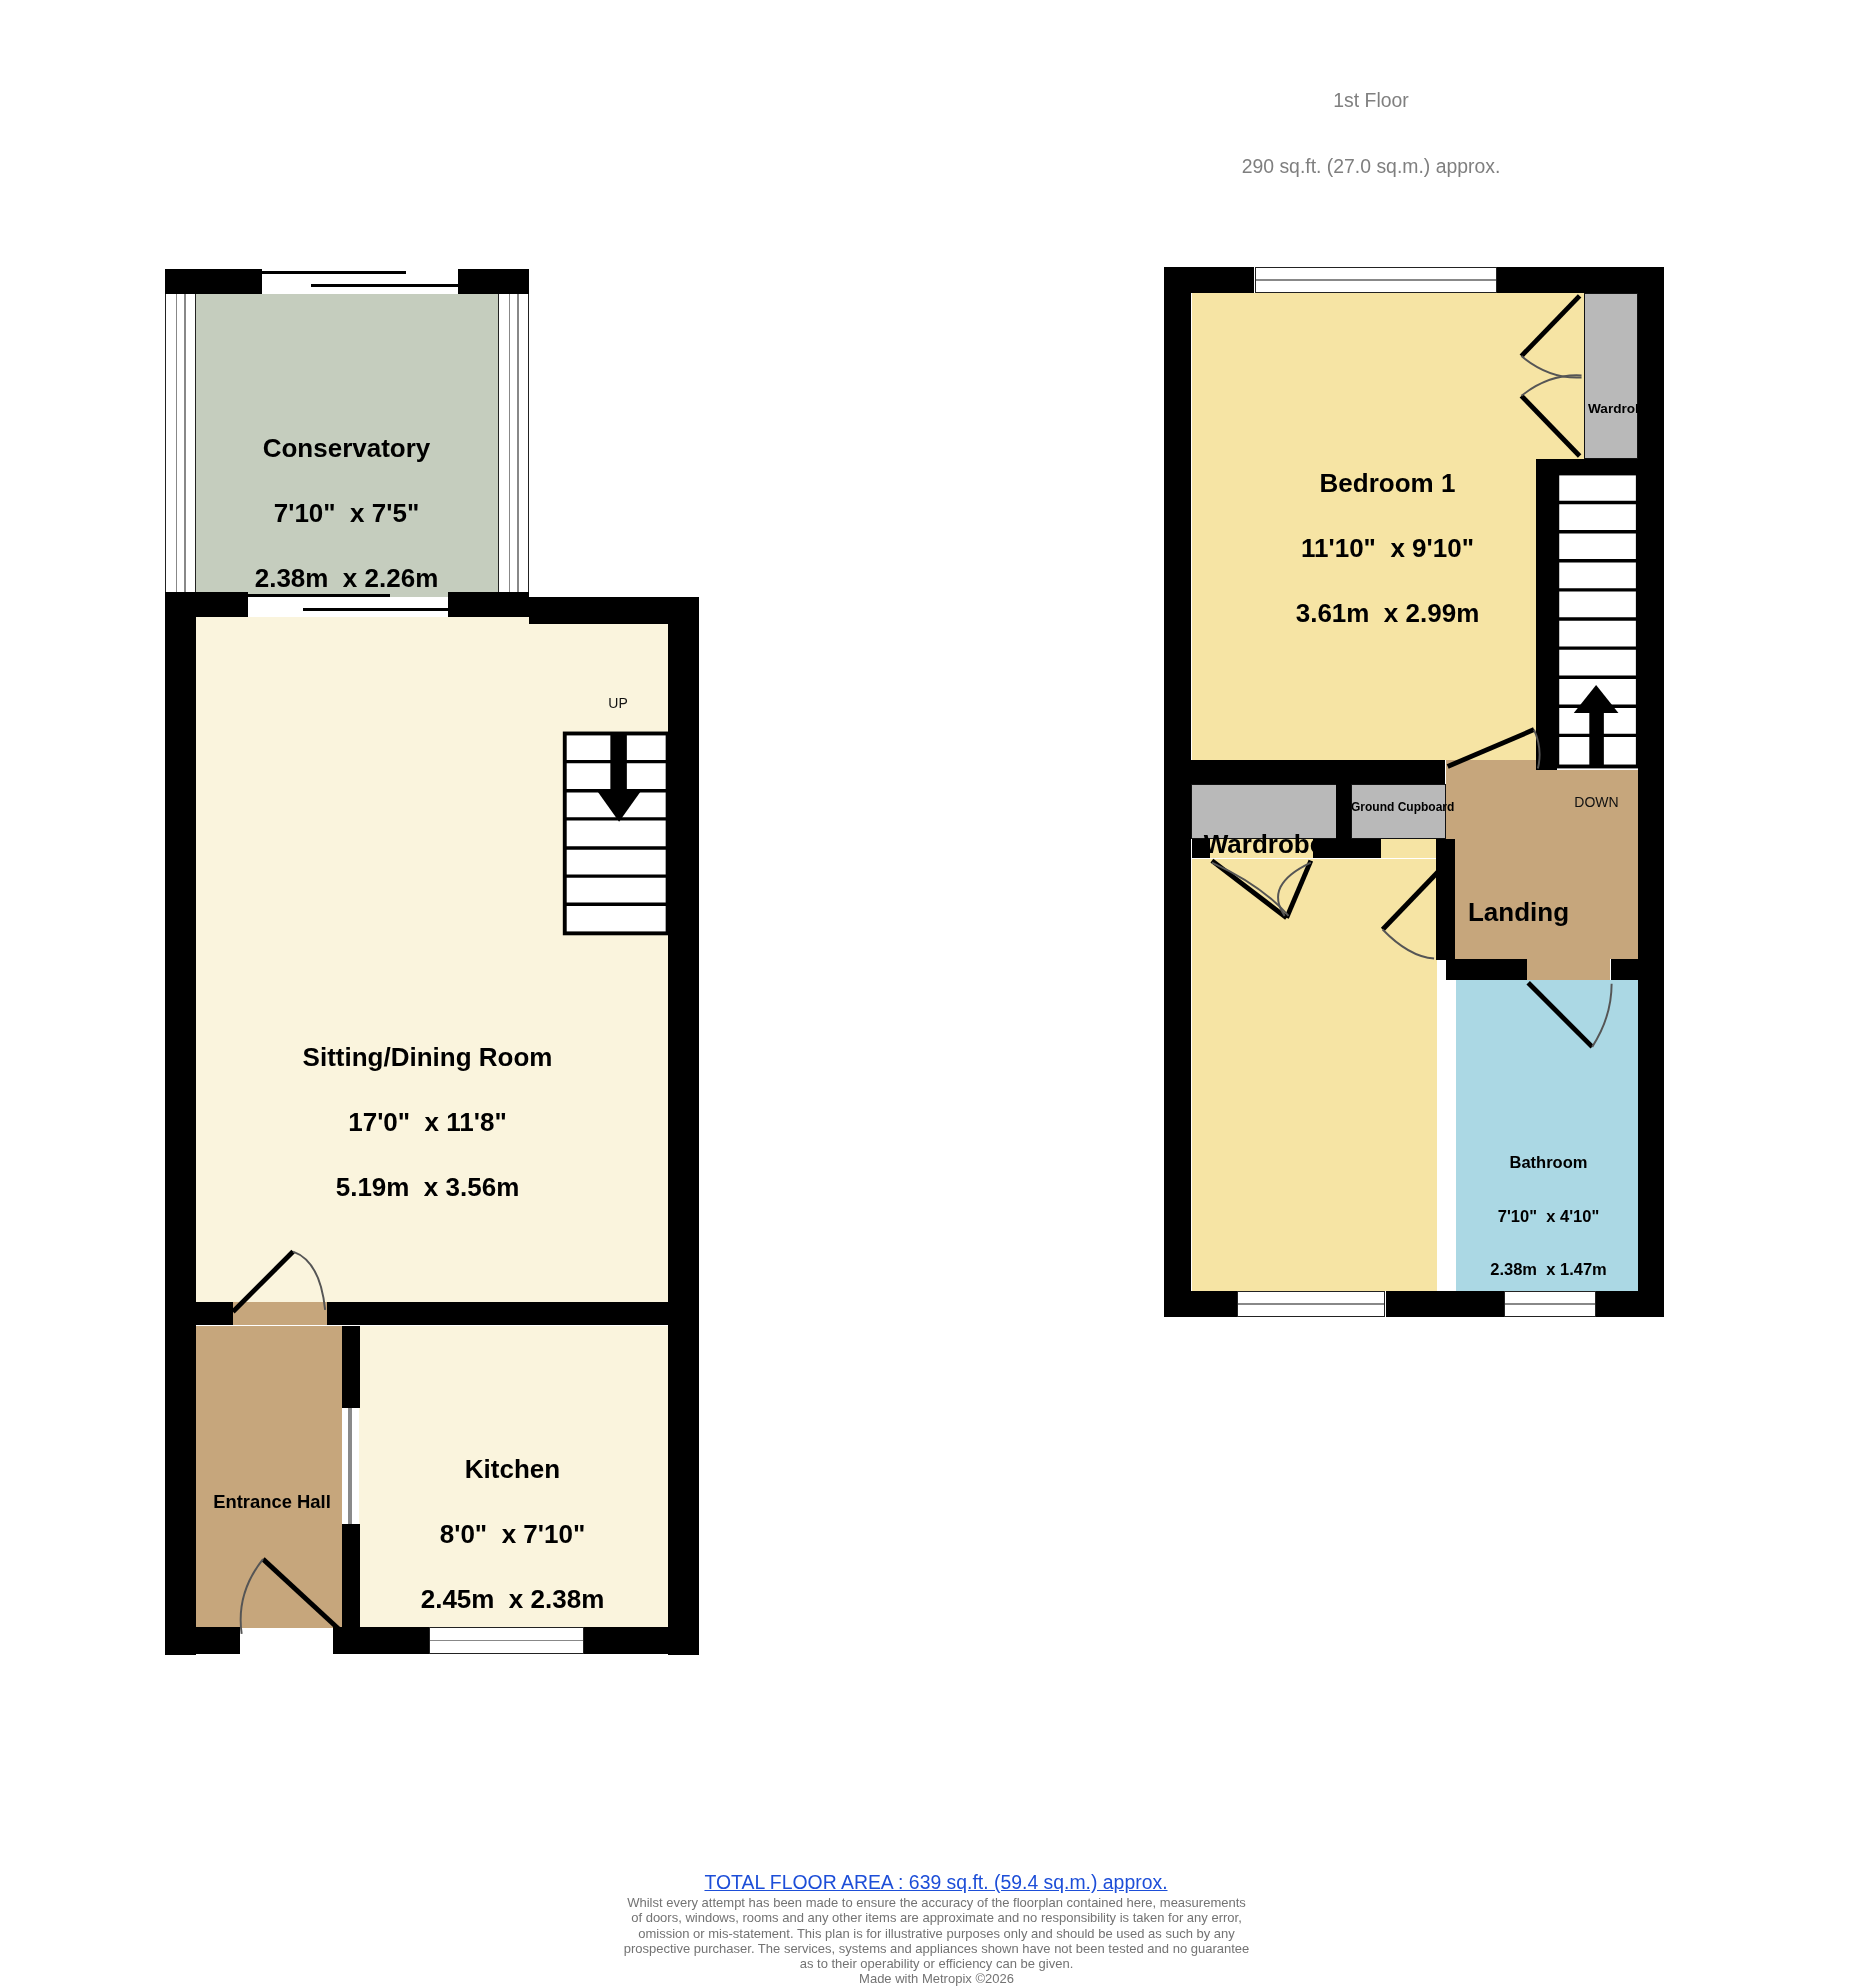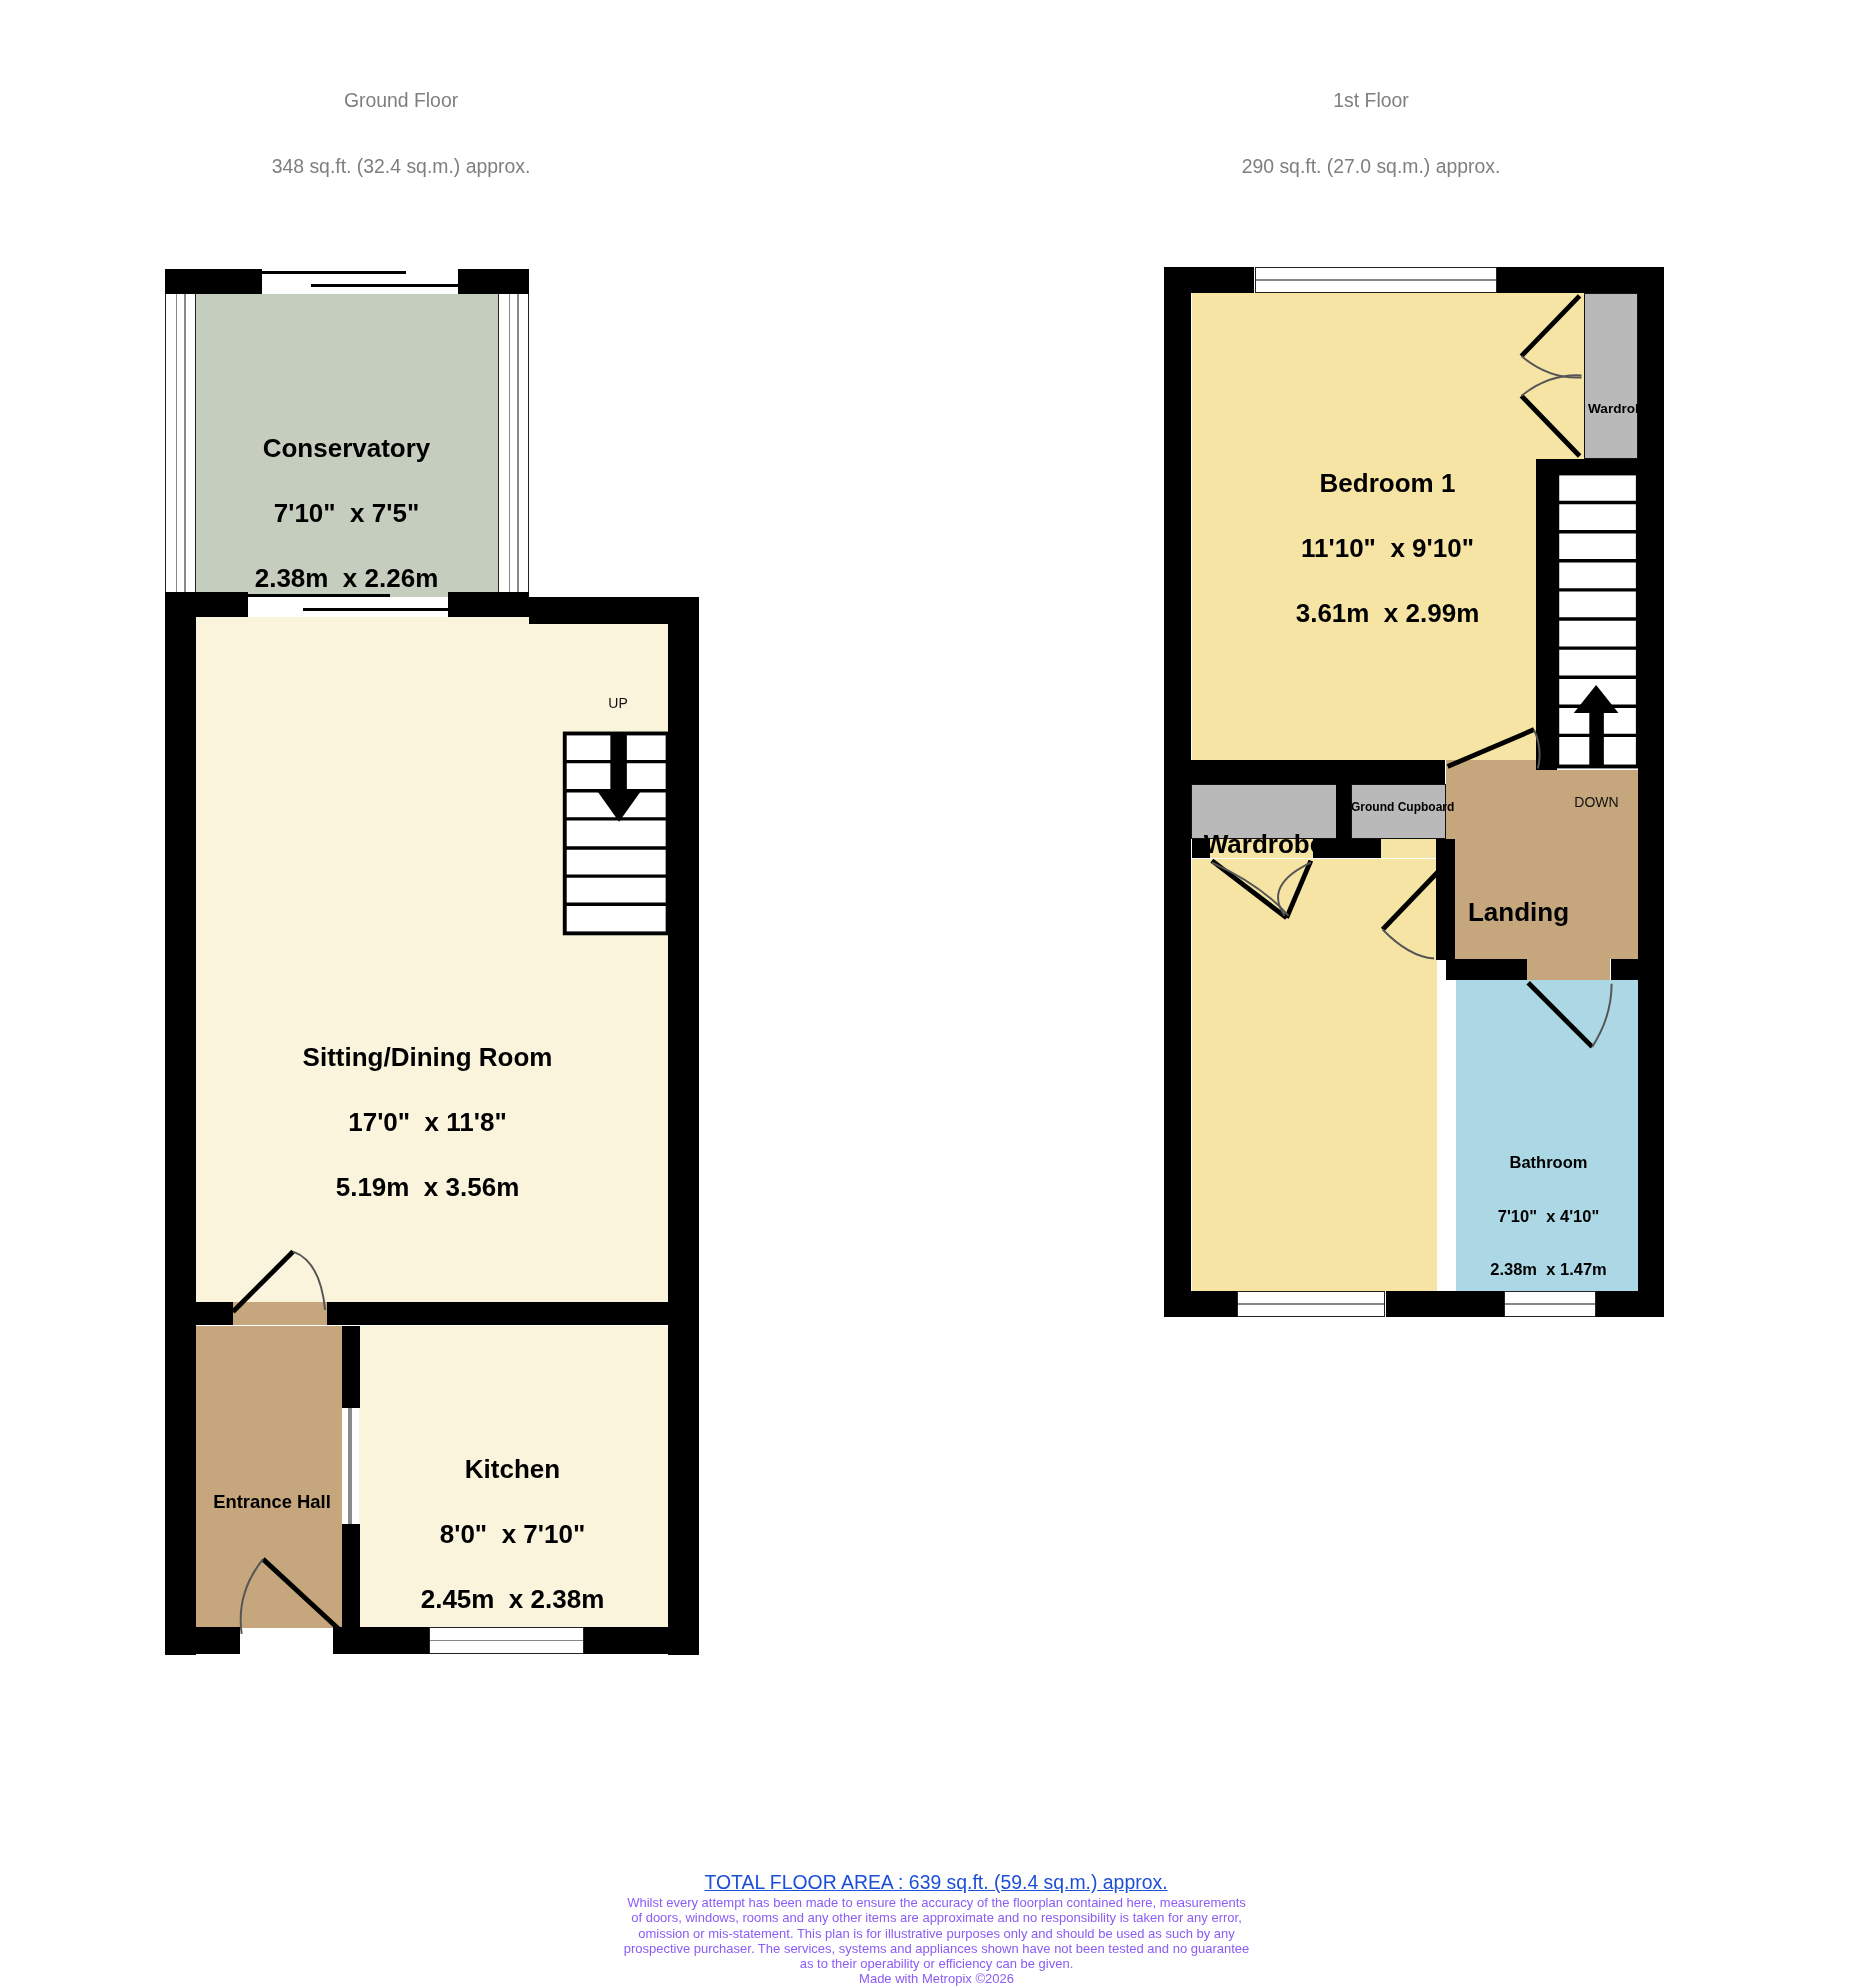--- a/index.html
+++ b/index.html
@@ -20,33 +20,29 @@
   .winv::after{content:"";position:absolute;top:0;bottom:0;left:63%;width:1.9px;background:#888;}
   .sline{position:absolute;background:#000;}
   .oline{position:absolute;background:#8a8a8a;}
   .floor-title{position:absolute;color:#7f7f7f;font-size:19.4px;line-height:22px;text-align:center;white-space:pre;}
   .lbl{position:absolute;color:#000;font-weight:700;text-align:center;white-space:pre;}
   .lbl div{font-size:26px;line-height:29px;}
   .lbl-small div{font-size:16.5px;line-height:17.5px;}
   .lbl-tiny{font-size:12px;line-height:13.6px;}
   .dirlbl{position:absolute;color:#111;font-size:14px;font-weight:400;text-align:center;white-space:pre;}
   .footer-total{position:absolute;color:#1d4ed8;font-size:19.4px;text-align:center;text-decoration:underline;}
-  .footer-disc{position:absolute;color:#8b5cf6;text-align:center;}
+  .footer-disc{position:absolute;color:#737373;text-align:center;}
   .footer-disc div{font-size:13px;line-height:15.3px;white-space:pre;}
   svg{position:absolute;left:0;top:0;}
 </style>
 </head>
 <body>
 
 <div class="page">
 
-  <div class="floor-title" style="left:207px;top:45px;width:388px;">
-    <div>Ground Floor</div>
-    <div>348 sq.ft. (32.4 sq.m.) approx.</div>
-  </div>
   <div class="floor-title" style="left:1177px;top:45px;width:388px;">
     <div>1st Floor</div>
     <div>290 sq.ft. (27.0 sq.m.) approx.</div>
   </div>
 
   <div class="fill fill-sage" style="left:196px;top:294px;width:302px;height:303px;"></div>
   <div class="fill fill-cream" style="left:196px;top:617px;width:472px;height:685px;"></div>
   <div class="fill fill-tan" style="left:233px;top:1302px;width:94px;height:23px;"></div>
   <div class="fill fill-tan" style="left:196px;top:1326px;width:146px;height:302px;"></div>
   <div class="fill fill-cream" style="left:359px;top:1326px;width:309px;height:302px;"></div>

